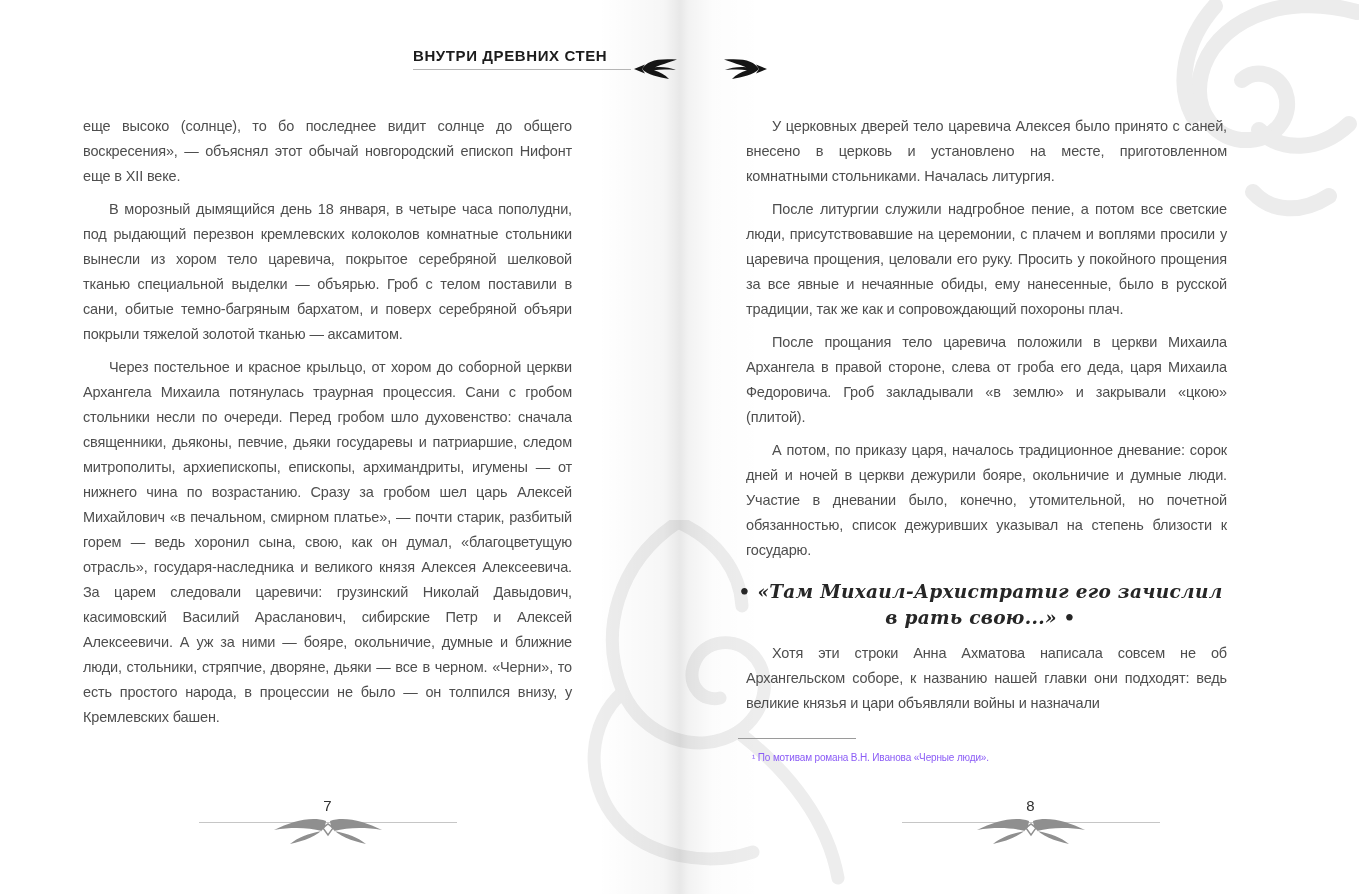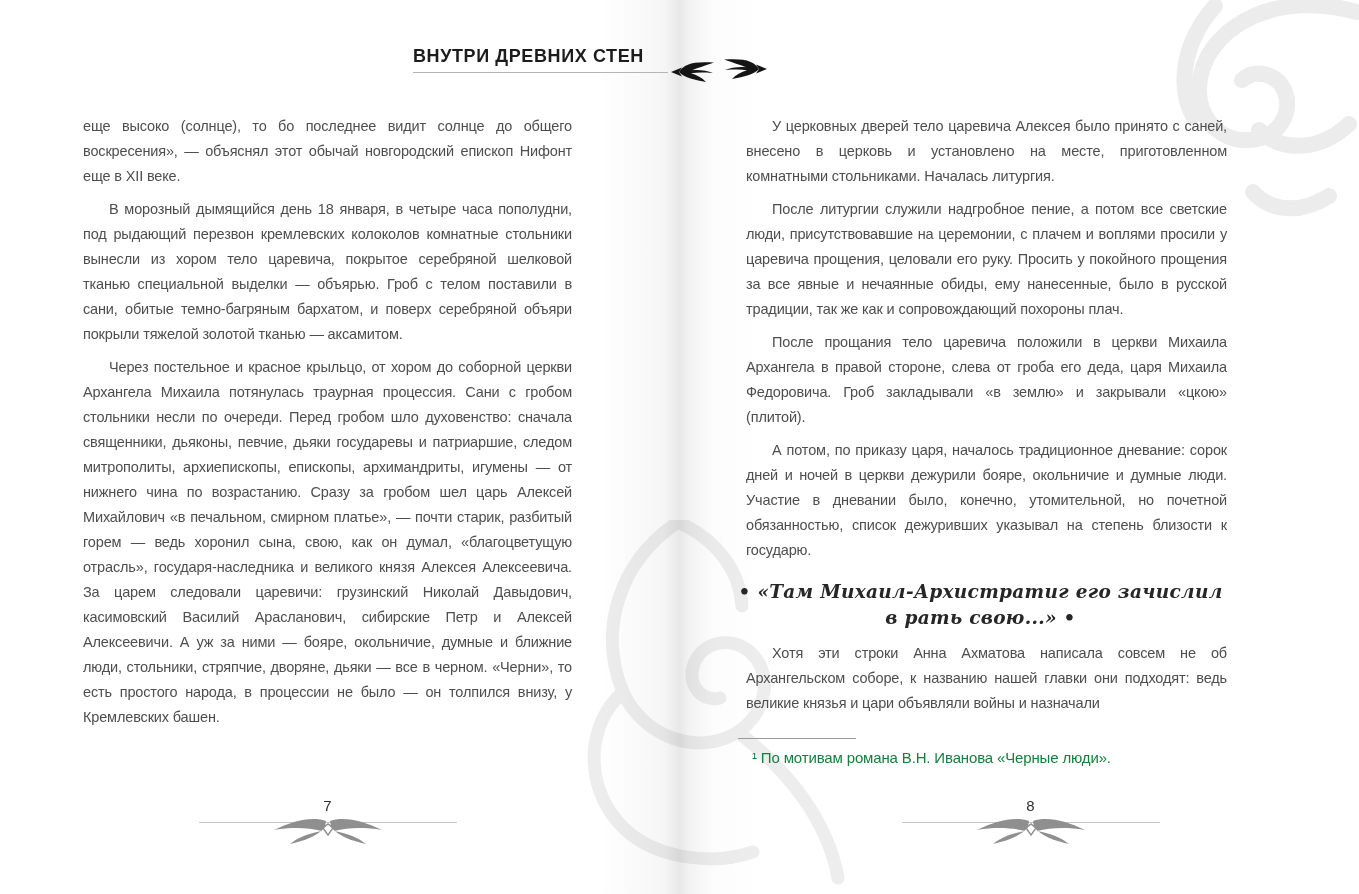--- a/index.html
+++ b/index.html
@@ -26,21 +26,21 @@
   .header-left  { top:46px; left:413px; }
   .header-right { top:46px; left:723px; }
   .head-underlined {
     border-bottom:1.5px solid #b5b5b5;
     padding-bottom:5px;
     white-space:nowrap;
   }
   .head-underlined.pad-r { padding-right:24px; }
   .head-underlined.pad-l { padding-left:20px; }
   .head-caps {
-    font-size:18px; font-weight:700; letter-spacing:0.6px; color:#1c1c1c;
+    font-size:15px; font-weight:700; letter-spacing:0.6px; color:#1c1c1c;
   }
   .head-part {
     font-size:12px; font-weight:400; letter-spacing:0.3px; color:#2a2a2a;
     margin-right:7px;
   }
   .fleuron { display:inline-block; line-height:0; }
   .fleuron-left  { margin-left:3px;  transform:translateY(11px); }
   .fleuron-right { margin-right:3px; transform:translateY(11px) scaleX(-1); }
   
   .body-text {
@@ -55,21 +55,21 @@
   
   .section-heading {
     font-family:"DejaVu Serif", serif;
     font-style:italic; font-weight:700;
     font-size:18.5px; letter-spacing:0.3px;
     color:#262626; text-align:center; text-indent:0;
     margin:16px 12px 10px 0; line-height:26px;
   }
   
   .footnote-rule { width:118px; border-top:1px solid #9a9a9a; margin:22px 0 6px 0; }
-  .footnote { font-size:15px; color:#15803d; padding-left:14px; text-indent:0; margin:0; text-align:left; }
+  .footnote { font-size:10px; color:#8b5cf6; padding-left:14px; text-indent:0; margin:0; text-align:left; }
   
   .footer { position:absolute; z-index:2; top:797px; text-align:center; }
   .footer-left  { left:75px;  width:505px; }
   .footer-right { left:782px; width:497px; }
   .pagenum { font-size:15px; color:#2f2f2f; margin-bottom:1px; }
   .rule-wrap { position:relative; height:30px; }
   .footer-rule {
     position:absolute; top:7px; left:50%; transform:translateX(-50%);
     width:258px; height:1px; background:#c6c6c6;
   }

